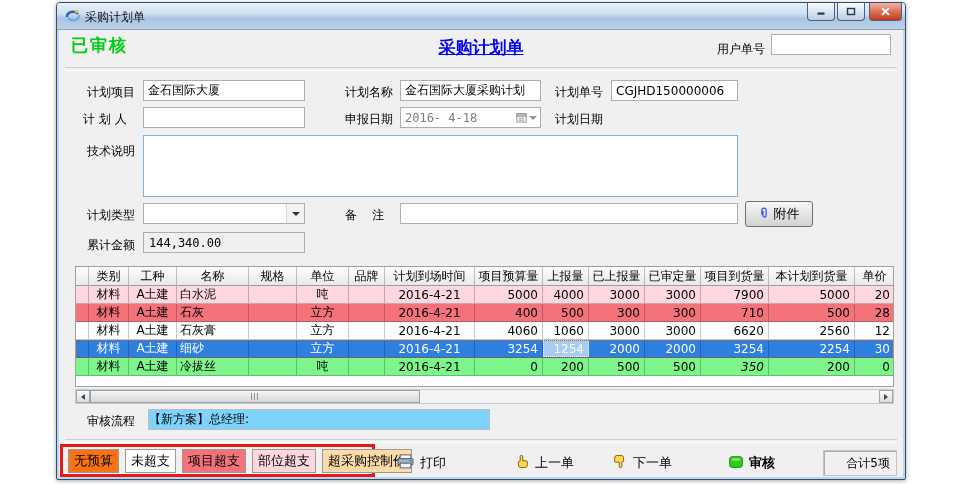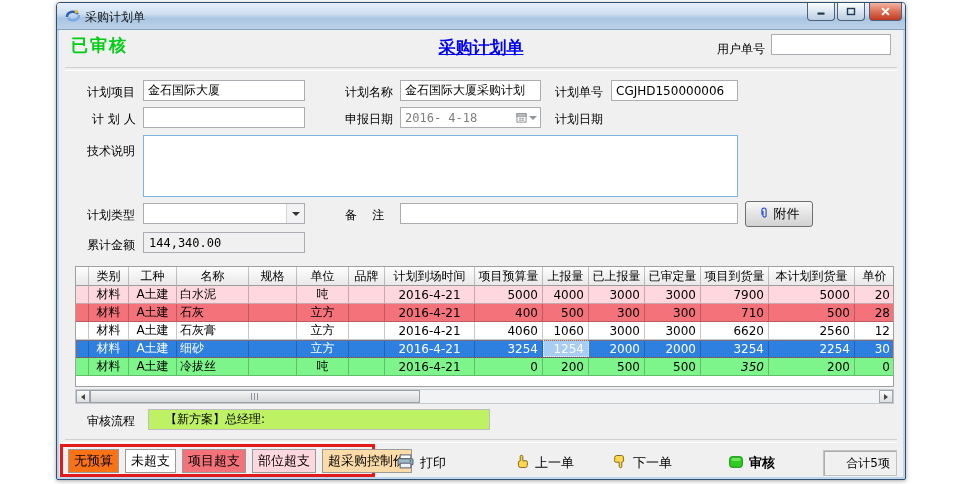--- a/index.html
+++ b/index.html
@@ -73,23 +73,23 @@
   .sarrow{position:absolute;top:0;width:14px;height:13px;background:linear-gradient(#fafafa,#dcdee0);
           border:1px solid #9fa8b0;box-sizing:border-box;display:flex;align-items:center;justify-content:center;}
   .sarrow.left{left:0;} .sarrow.right{right:0;}
   .tri-l{width:0;height:0;border-top:3px solid transparent;border-bottom:3px solid transparent;border-right:4px solid #444;}
   .tri-r{width:0;height:0;border-top:3px solid transparent;border-bottom:3px solid transparent;border-left:4px solid #444;}
   .sthumb{position:absolute;left:14px;top:0;width:330px;height:13px;
           background:linear-gradient(#f4f4f4,#d6d8da);border:1px solid #98a0a8;box-sizing:border-box;
           display:flex;align-items:center;justify-content:center;}
   .grip{width:9px;height:7px;background:repeating-linear-gradient(90deg,#8d949b 0 1px,transparent 1px 3px);}
   
-  .review-field{position:absolute;left:91px;top:406px;width:342px;height:21px;background:#bef264;
+  .review-field{position:absolute;left:91px;top:406px;width:342px;height:21px;background:#7dd3fc;
                 border:1px solid #bdbdbd;box-sizing:border-box;display:flex;align-items:center;
-                padding-left:16px;}
+                padding-left:0;}
   
   .legendbox{position:absolute;left:3px;top:441px;width:315px;height:33px;border:3px solid #e21a1a;
              box-sizing:border-box;display:flex;align-items:center;gap:6px;padding:0 5px;}
   .lgitem{border:1px solid #9a9a9a;padding:2px 5px;font-size:13px;white-space:nowrap;}
   .action{position:absolute;top:448px;height:24px;display:flex;align-items:center;gap:6px;
           font-size:13px;cursor:default;}
   .audit-label{font-weight:bold;}
   .total-panel{position:absolute;left:766px;top:447px;width:74px;height:26px;border:1px solid #c2c2c2;
                box-shadow:inset 1px 1px 0 #adadad;display:flex;align-items:center;
                justify-content:flex-end;padding-right:6px;box-sizing:border-box;font-size:12px;}
@@ -131,21 +131,21 @@
   <input class="tb userno-input" value="" style="">
   <div class="groove" style="top:64px"></div>
 
   <div class="flabel" style="left:30px;top:81px">计划项目</div>
   <input class="tb" style="left: 86px; top: 77px; width: 162px;" value="金石国际大厦">
   <div class="flabel" style="left:288px;top:81px">计划名称</div>
   <input class="tb" style="left: 343px; top: 77px; width: 141px;" value="金石国际大厦采购计划">
   <div class="flabel" style="left:498px;top:81px">计划单号</div>
   <input class="tb mono" style="left: 554px; top: 77px; width: 127px;" value="CGJHD150000006">
 
-  <div class="flabel" style="left:35px;top:108px">计 划 人</div>
+  <div class="flabel" style="left:26px;top:108px">计 划 人</div>
   <input class="tb" style="left: 86px; top: 104px; width: 162px;" value="">
   <div class="flabel" style="left:288px;top:108px">申报日期</div>
   <div class="datefield" style="left:343px;top:104px;width:141px">
     <span>2016- 4-18</span>
     <span class="dico">
       <svg width="11" height="11" viewBox="0 0 12 12">
           <rect x="1" y="2" width="10" height="9" fill="#fff" stroke="#8a8a8a"></rect>
           <rect x="1" y="2" width="10" height="2.6" fill="#c8cdd4" stroke="#8a8a8a"></rect>
           <path d="M3 7 h6 M3 9 h6 M4.5 5.8 v4 M7.5 5.8 v4" stroke="#9aa0a6" stroke-width=".8"></path>
         </svg>

